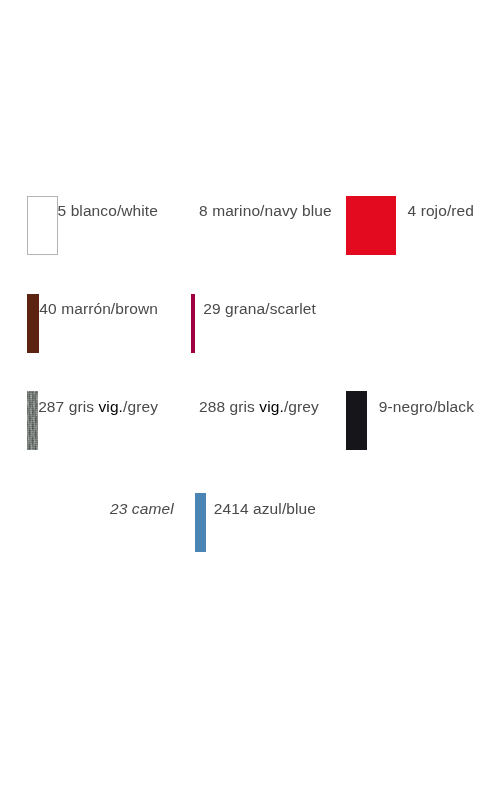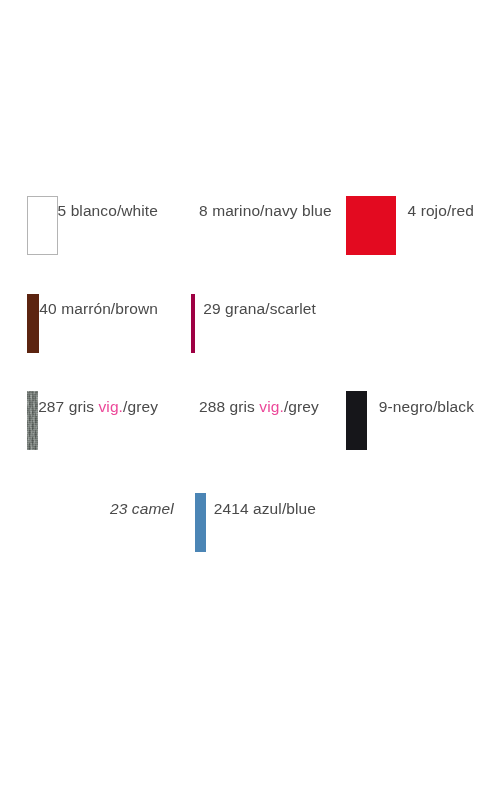--- a/index.html
+++ b/index.html
@@ -111,21 +111,21 @@
     font-size: 15.5px;
     line-height: 19px;
     color: #4a4a4a;
     white-space: nowrap;
     letter-spacing: 0.1px;
   }
   .row-third .swatch-label,
   .row-bottom .swatch-label { margin-top: 6px; }
 
   .swatch-label .accent {
-    color: #ec4899;
+    color: #000000;
   }
 </style>
 </head>
 <body>
 
 <div id="color-chart">
 
   <div class="swatch-row row-top">
     <div class="swatch-cell col-1">
       <span class="swatch-chip bordered" style="background-color: rgb(255, 255, 255);"></span>

